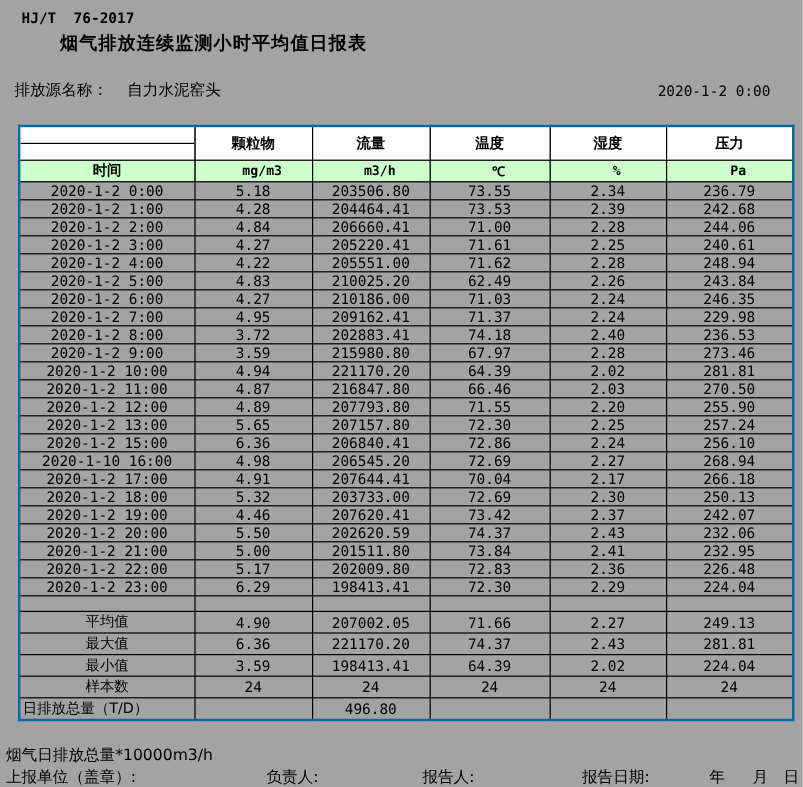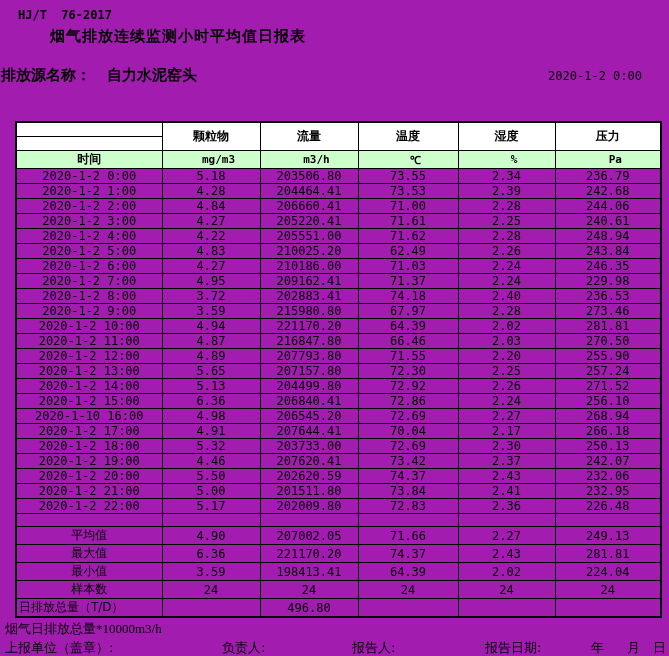--- a/index.html
+++ b/index.html
@@ -1,58 +1,58 @@
 <!DOCTYPE html>
 <html><head>
 <meta charset="utf-8">
 <style>
   html,body { margin:0; padding:0; background:#fff; }
   .page {
-    position:relative; width:669px; height:656px; background:#a21caf;
+    position:relative; width:669px; height:656px; background:#a3a3a3;
     font-family:"DejaVu Sans", sans-serif; color:#000; overflow:hidden;
   }
   .std {
     position:absolute; left:18px; top:8px;
     font-family:"DejaVu Sans Mono", monospace;
     font-weight:bold; font-size:12px; white-space:pre;
   }
   .title {
     position:absolute; left:50px; top:27px; width:619px;
     text-align:left; font-weight:bold; font-size:15px; letter-spacing:1px;
   }
-  .source { position:absolute; left:1px; top:66px; font-weight:bold; font-size:15px; }
+  .source { position:absolute; left:12px; top:66px; font-weight:normal; font-size:13px; }
   .source .name { margin-left:16px; }
   .dt {
     position:absolute; right:27px; top:69px; font-size:12px;
     font-family:"DejaVu Sans Mono", monospace;
   }
   table.report {
-    position:absolute; left:15px; top:121px;
+    position:absolute; left:15px; top:104px;
     border-collapse:collapse; table-layout:fixed;
-    border:2px solid #000000;
+    border:2px solid #0369a1;
   }
   .report td, .report th {
     border:1px solid #000; padding:0; margin:0;
     text-align:center; vertical-align:middle;
     overflow:hidden; white-space:nowrap;
   }
   .row-params th { height:27px; font-size:12px; font-weight:bold; background:#fff; }
   th.corner { padding:0; vertical-align:top; }
   .corner-split { height:13px; border-bottom:1px solid #000; }
   .row-units th { height:15px; background:#ccffcc; font-weight:bold; }
   .row-units th.time-h { font-size:12px; }
   .row-units th.unit { font-size:11px; font-family:"DejaVu Sans Mono", monospace;padding-left:15px; }
   .report tbody td {
     height:14px; font-size:12px;
     font-family:"DejaVu Sans Mono", monospace;
   }
   .report tr.spacer td { height:12px; }
   .report tbody td.lbl { font-family:"DejaVu Sans", sans-serif; font-size:12px; }
   .report tbody td.tl { text-align:left; padding-left:2px; }
-  .note { position:absolute; left:5px; top:620px; font-size:13px;font-family:Liberation Serif, serif; }
+  .note { position:absolute; left:5px; top:620px; font-size:13px; }
   .sigrow { position:absolute; left:0; top:639px; width:669px; height:16px; font-size:13px; }
   .sigrow span { position:absolute; top:0; white-space:nowrap; }
   .sig-unit { left:5px; }
   .sig-resp { left:222px; }
   .sig-rep  { left:352px;text-align:right; }
   .sig-date { left:485px; }
   .sig-year { left:591px; }
   .sig-month{ left:627px; }
   .sig-day  { left:653px; }
 </style>
@@ -205,28 +205,20 @@
         </tr>
         <tr>
           <td>2020-1-2 13:00</td>
           <td>5.65</td>
           <td>207157.80</td>
           <td>72.30</td>
           <td>2.25</td>
           <td>257.24</td>
         </tr>
         <tr>
-          <td>2020-1-2 14:00</td>
-          <td>5.13</td>
-          <td>204499.80</td>
-          <td>72.92</td>
-          <td>2.26</td>
-          <td>271.52</td>
-        </tr>
-        <tr>
           <td>2020-1-2 15:00</td>
           <td>6.36</td>
           <td>206840.41</td>
           <td>72.86</td>
           <td>2.24</td>
           <td>256.10</td>
         </tr>
         <tr>
           <td>2020-1-10 16:00</td>
           <td>4.98</td>
@@ -275,20 +267,28 @@
           <td>2.41</td>
           <td>232.95</td>
         </tr>
         <tr>
           <td>2020-1-2 22:00</td>
           <td>5.17</td>
           <td>202009.80</td>
           <td>72.83</td>
           <td>2.36</td>
           <td>226.48</td>
+        </tr>
+        <tr>
+          <td>2020-1-2 23:00</td>
+          <td>6.29</td>
+          <td>198413.41</td>
+          <td>72.30</td>
+          <td>2.29</td>
+          <td>224.04</td>
         </tr>
       </tbody>
     <tbody>
       <tr class="spacer">
         <td></td>
         <td></td>
         <td></td>
         <td></td>
         <td></td>
         <td></td>

